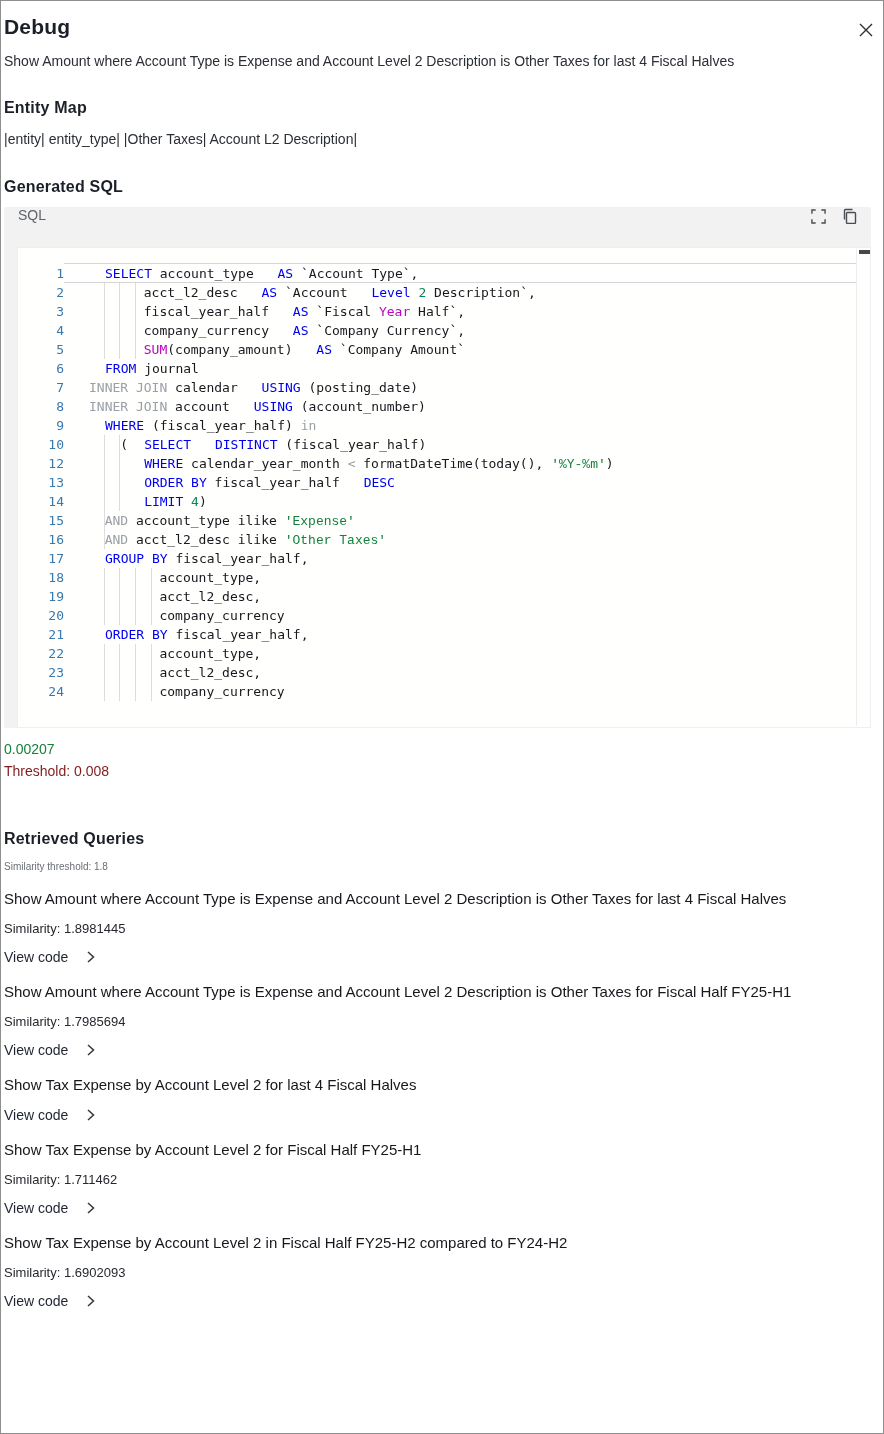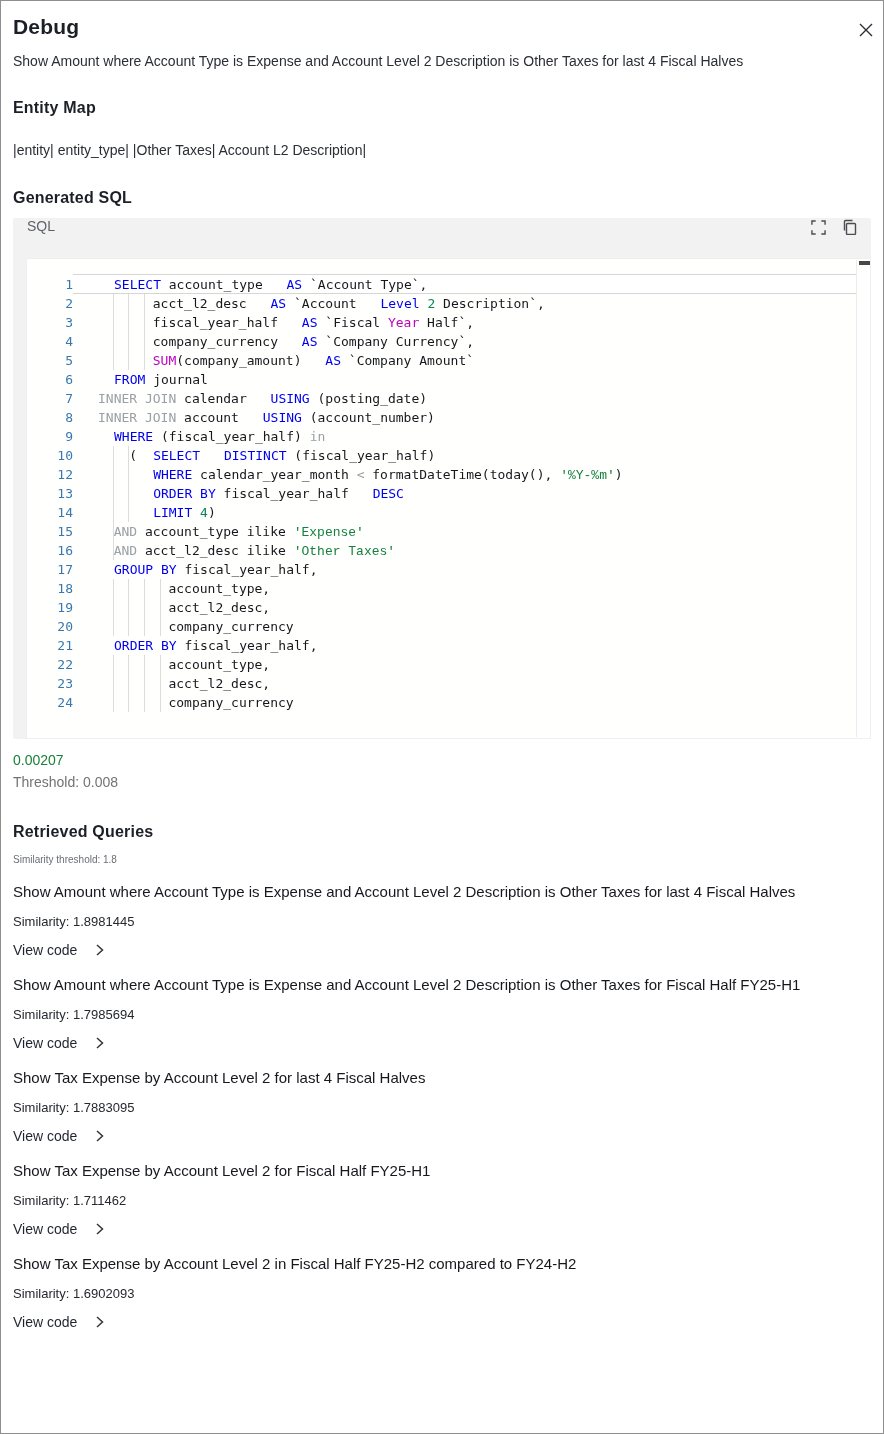--- a/index.html
+++ b/index.html
@@ -1,30 +1,30 @@
 <!DOCTYPE html>
 <html><head>
 <meta charset="utf-8">
 <style>
   * { margin:0; padding:0; box-sizing:border-box; }
   html,body { background:#fff; }
   body { width:884px; height:1434px; font-family:"Liberation Sans", sans-serif; color:#24272e; overflow:hidden; }
 
-  .dialog { width:884px; height:1434px; border:1px solid #8e8e8e; background:#fff; padding:14px 12px 12px 12px; position:relative; overflow:hidden; }
+  .dialog { width:884px; height:1434px; border:1px solid #8e8e8e; background:#fff; padding:14px 12px 12px 3px; position:relative; overflow:hidden; }
 
   .dialog-title { font-size:21px; font-weight:700; color:#1b1f27; letter-spacing:.2px; }
   .close-btn { position:absolute; top:18px; right:6px; width:22px; height:22px; cursor:pointer; color:#2b2f38; display:flex; align-items:center; justify-content:center; }
 
   .sec-head { font-size:16px; font-weight:600; color:#1b1f27; letter-spacing:.2px; }
   .body-text { font-size:14px; color:#2a2e35; line-height:18px; }
 
   .h-given { margin-top:27px; }
   .t-given { margin-top:13px; }
   .h-entity { margin-top:29px; }
-  .t-entity { margin-top:24px; }
+  .t-entity { margin-top:13px; }
   .h-sql { margin-top:30px; }
 
   
   .sql-card { margin-top:11px; background:#f2f2f3; border-radius:2px; }
   .sql-card-header { height:40px; display:flex; align-items:flex-start; justify-content:space-between; padding:0 12px 0 14px; }
   .sql-card-label { font-size:14px; color:#5f6368; }
   .sql-card-actions { display:flex; align-items:center; gap:14px; }
   .icon-btn { width:18px; height:18px; display:flex; align-items:center; justify-content:center; cursor:pointer; color:#4a4d52; }
 
   .code-box { background:#fffffe; margin:0 0 10px 13px; border:1px solid #efefef; position:relative; padding:16px 0 26px 0; }
@@ -40,24 +40,24 @@
   .tk-k { color:#0000f0;margin-left:16px; }
   .tk-c { color:#bc05bc; }
   .tk-n { color:#098658; }
   .tk-s { color:#15803d;font-family:Liberation Mono, monospace; }
   .tk-g { color:#9aa0a6; }
   .tk-d { color:#16181d; }
 
   
   .h-score { margin-top:33px; }
   .score-value { margin-top:13px; font-size:14px; color:#188038; }
-  .score-threshold { margin-top:6px; font-size:14px; color:#737373; }
+  .score-threshold { margin-top:6px; font-size:14px; color:#7f1d1d; }
 
   
-  .h-retrieved { margin-top:33px; }
+  .h-retrieved { margin-top:51px; }
   .sim-threshold { margin-top:13px; font-size:10px; color:#6a6e75; }
   .rq-item { margin-top:17px; }
   .rq-query { font-size:15px; color:#16181d; line-height:19px; }
   .rq-sim { margin-top:13px; font-size:13px; color:#25282e; }
   .rq-view { margin-top:13px; display:flex; align-items:center; gap:18px; cursor:pointer; width:max-content; }
   .rq-view-label { font-size:14px; font-weight:500; color:#1f2430; }
   .chev { display:flex; align-items:center; color:#33363c; }
 </style>
 </head>
 <body>
@@ -159,21 +159,20 @@
         <span class="chev">
           <svg width="9" height="12" viewBox="0 0 9 12" fill="none" stroke="currentColor" stroke-width="1.5">
               <path d="M2 1 L7.5 6 L2 11"></path>
             </svg>
         </span>
       </div>
     </div>
 
     <div class="rq-item">
       <div class="rq-query">Show Tax Expense by Account Level 2 for last 4 Fiscal Halves</div>
-      <div class="rq-sim">Similarity: 1.7883095</div>
       <div class="rq-view">
         <span class="rq-view-label">View code</span>
         <span class="chev">
           <svg width="9" height="12" viewBox="0 0 9 12" fill="none" stroke="currentColor" stroke-width="1.5">
               <path d="M2 1 L7.5 6 L2 11"></path>
             </svg>
         </span>
       </div>
     </div>
 

